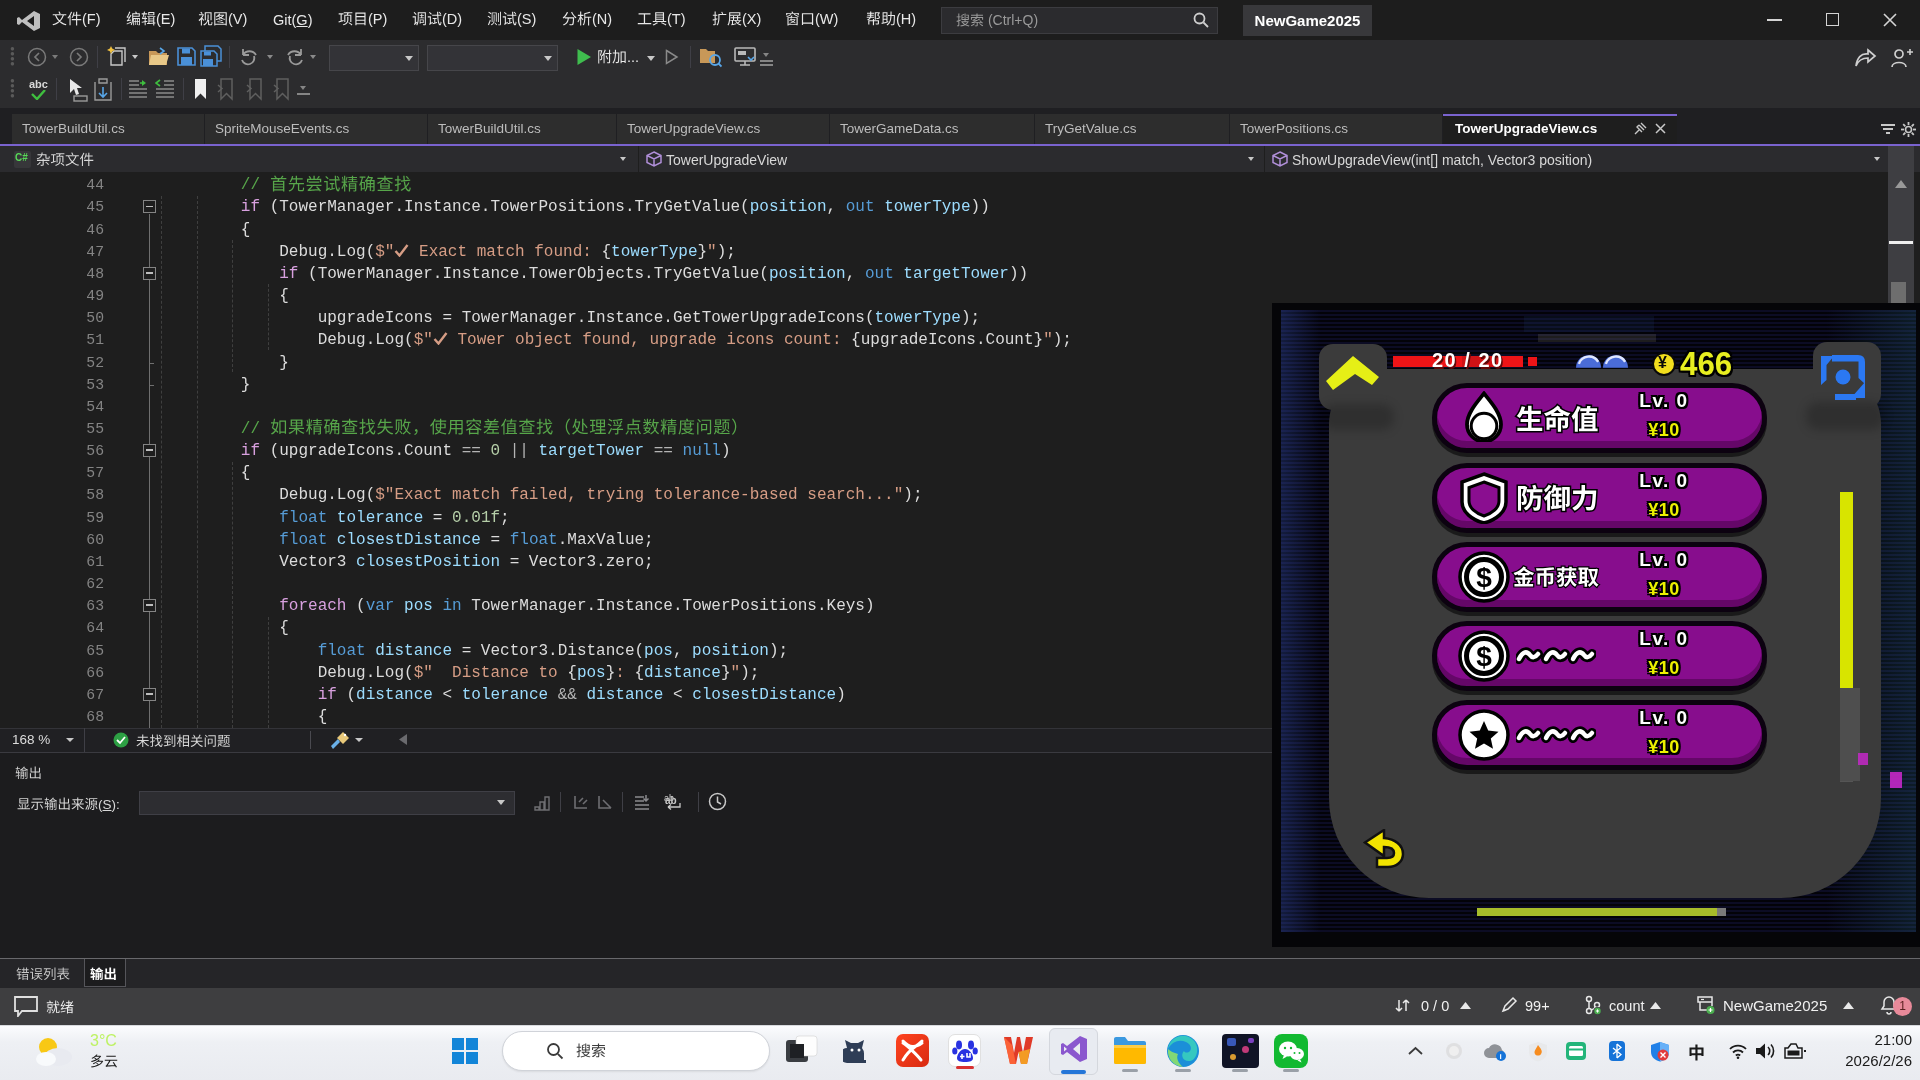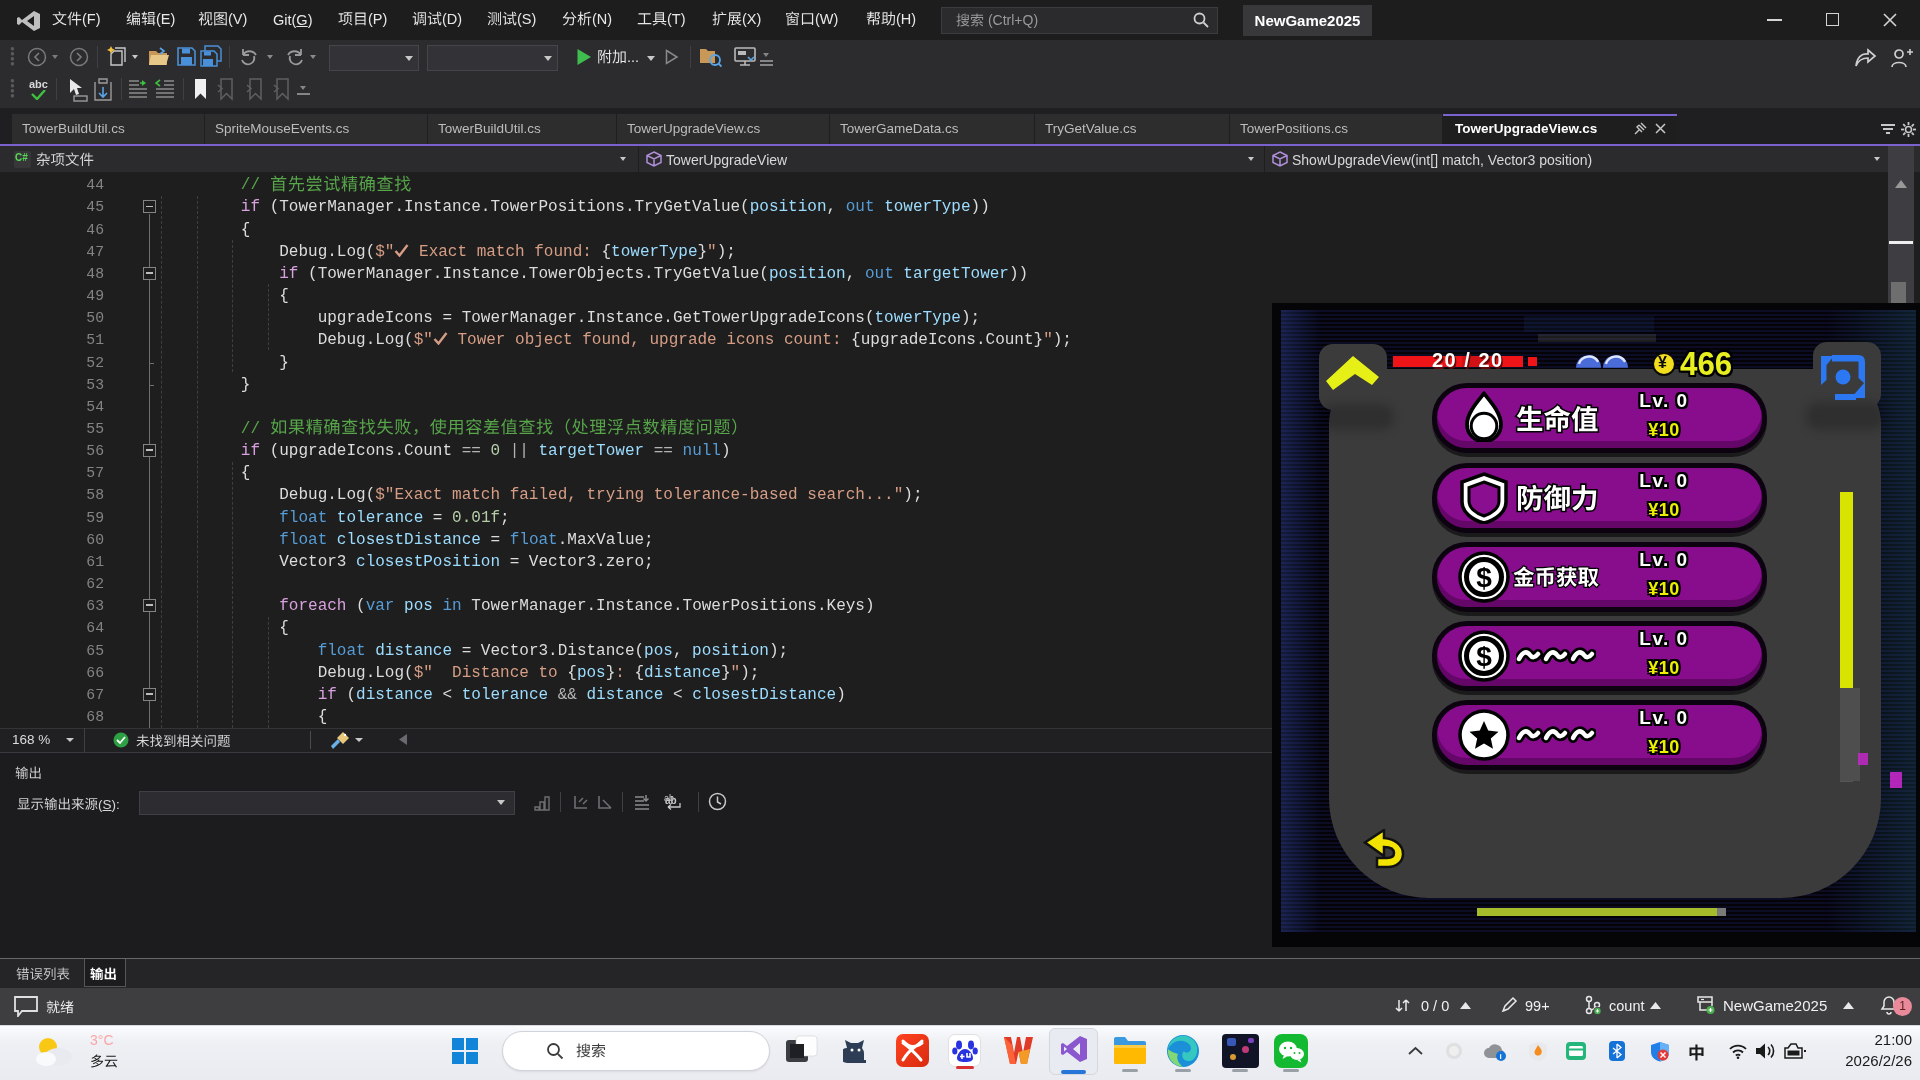--- a/index.html
+++ b/index.html
@@ -559,21 +559,21 @@
       <path d="M9 2 a5 5 0 0 1 5 5 v4 l2 3 H2 l2 -3 V7 a5 5 0 0 1 5 -5 Z" fill="none" stroke="#e8e8e8" stroke-width="1.5"></path>
       <path d="M7 17 a2 2 0 0 0 4 0" fill="none" stroke="#e8e8e8" stroke-width="1.5"></path>
     </svg>
 <div class="abs" style="left:1893px;top:997px;width:19px;height:19px;border-radius:50%;background:#e88a9a;color:#5a2020;font-size:12px;text-align:center;line-height:19px">1</div>
 <div class="abs" style="left:0;top:1025px;width:1920px;height:55px;background:linear-gradient(180deg,#fbfcfe 0,#eef0f4 30%,#e9ebf0 100%);border-top:1px solid #d8dade"></div>
 <svg class="abs" style="left:30px;top:1033px" width="50" height="40" viewBox="0 0 50 40">
       <circle cx="18" cy="14" r="9" fill="#f8c815"></circle>
       <ellipse cx="28" cy="24" rx="14" ry="9" fill="#e8eaf0"></ellipse>
       <ellipse cx="16" cy="26" rx="10" ry="7" fill="#f8fafc"></ellipse>
     </svg>
-<div class="abs" style="left:90px;top:1032px;color:#fca5a5;font-size:14px">3°C</div>
+<div class="abs" style="left:90px;top:1032px;color:#bef264;font-size:16px">3°C</div>
 <div class="abs" style="left:90px;top:1052px"><svg style="display:inline-block;vertical-align:-1.68px;overflow:visible;" width="28.00" height="14.00" viewBox="0 0 2000.0 1000">
         <g fill="#1a1a1a" transform="translate(0,880) scale(1,-1)">
           <path transform="translate(0.0,0)" d="M298 574 353 613Q394 590 438.0 557.5Q482 525 507 499L448 456Q433 474 408.0 495.5Q383 517 354.0 537.5Q325 558 298 574ZM718 753H734L747 756L796 726Q748 642 672.5 575.0Q597 508 505.0 457.0Q413 406 312.5 370.5Q212 335 114 314Q109 329 98.5 349.0Q88 369 78 381Q171 398 267.0 429.5Q363 461 451.0 506.5Q539 552 608.5 611.0Q678 670 718 741ZM384 753H732V685H384ZM456 842 539 824Q474 746 381.0 672.5Q288 599 163 541Q158 550 148.5 560.0Q139 570 129.5 579.5Q120 589 111 594Q191 628 257.5 669.5Q324 711 374.5 755.5Q425 800 456 842ZM438 206 500 242Q526 224 555.0 201.5Q584 179 609.5 156.0Q635 133 652 114L585 73Q571 92 546.5 115.5Q522 139 493.5 163.0Q465 187 438 206ZM864 400H880L894 404L944 373Q892 262 804.5 182.5Q717 103 605.5 50.0Q494 -3 366.5 -34.5Q239 -66 106 -82Q104 -71 99.0 -57.5Q94 -44 88.0 -31.0Q82 -18 75 -9Q202 3 324.0 30.5Q446 58 552.0 105.5Q658 153 738.5 222.5Q819 292 864 388ZM549 400H882V332H549ZM619 493 702 475Q655 414 589.0 356.0Q523 298 438.0 246.5Q353 195 247 153Q243 162 234.5 172.5Q226 183 217.0 193.0Q208 203 200 210Q301 247 382.5 293.5Q464 340 523.5 391.5Q583 443 619 493Z"></path>
           <path transform="translate(1000.0,0)" d="M165 760H842V684H165ZM56 478H945V401H56ZM620 277 688 312Q731 256 776.0 191.5Q821 127 860.0 66.5Q899 6 924 -41L852 -83Q828 -36 789.0 26.5Q750 89 705.5 155.0Q661 221 620 277ZM141 -44Q139 -34 134.0 -19.0Q129 -4 123.5 12.0Q118 28 112 40Q130 44 148.0 63.5Q166 83 189 114Q202 129 226.0 163.0Q250 197 279.5 244.5Q309 292 339.0 347.0Q369 402 393 457L484 426Q444 347 396.5 270.5Q349 194 299.0 126.0Q249 58 199 4V2Q199 2 190.5 -2.5Q182 -7 170.5 -14.5Q159 -22 150.0 -29.5Q141 -37 141 -44ZM141 -44 140 20 197 52 802 98Q804 81 809.0 60.0Q814 39 818 26Q674 14 570.5 5.0Q467 -4 396.0 -10.5Q325 -17 279.5 -21.5Q234 -26 207.5 -29.5Q181 -33 166.5 -36.0Q152 -39 141 -44Z"></path>
         </g>
       </svg></div>
 <svg class="abs" style="left:452px;top:1038px" width="26" height="26" viewBox="0 0 26 26">
       <rect x="0" y="0" width="12" height="12" fill="#1385d8"></rect>
       <rect x="14" y="0" width="12" height="12" fill="#1385d8"></rect>
       <rect x="0" y="14" width="12" height="12" fill="#1385d8"></rect>

